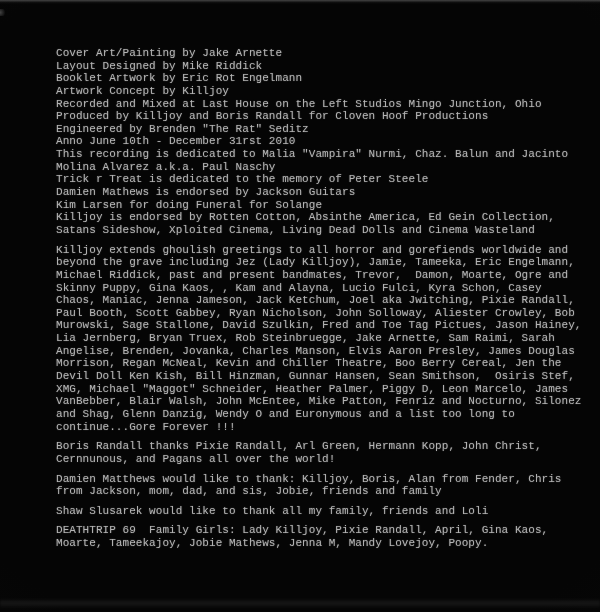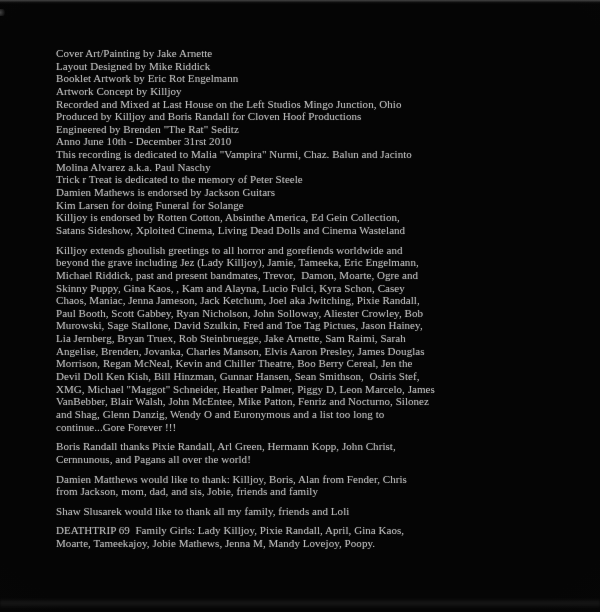--- a/index.html
+++ b/index.html
@@ -8,21 +8,21 @@
     background: #000;
   }
   #photo-page {
     position: relative;
     width: 600px;
     height: 612px;
     overflow: hidden;
     background:
       radial-gradient(ellipse 130% 110% at 50% 48%, #050505 55%, #0b0b0b 88%, #101010 100%),
       #050505;
-    font-family: Liberation Serif, serif;
+    font-family: Liberation Mono, monospace;
   }
   
   .edge-glare-top {
     position: absolute;
     top: 0; left: 0;
     width: 100%; height: 4px;
     background: linear-gradient(to bottom, rgba(120,120,120,0.55), rgba(60,60,60,0.18) 60%, transparent);
     pointer-events: none;
   }
   .edge-mark-left {

